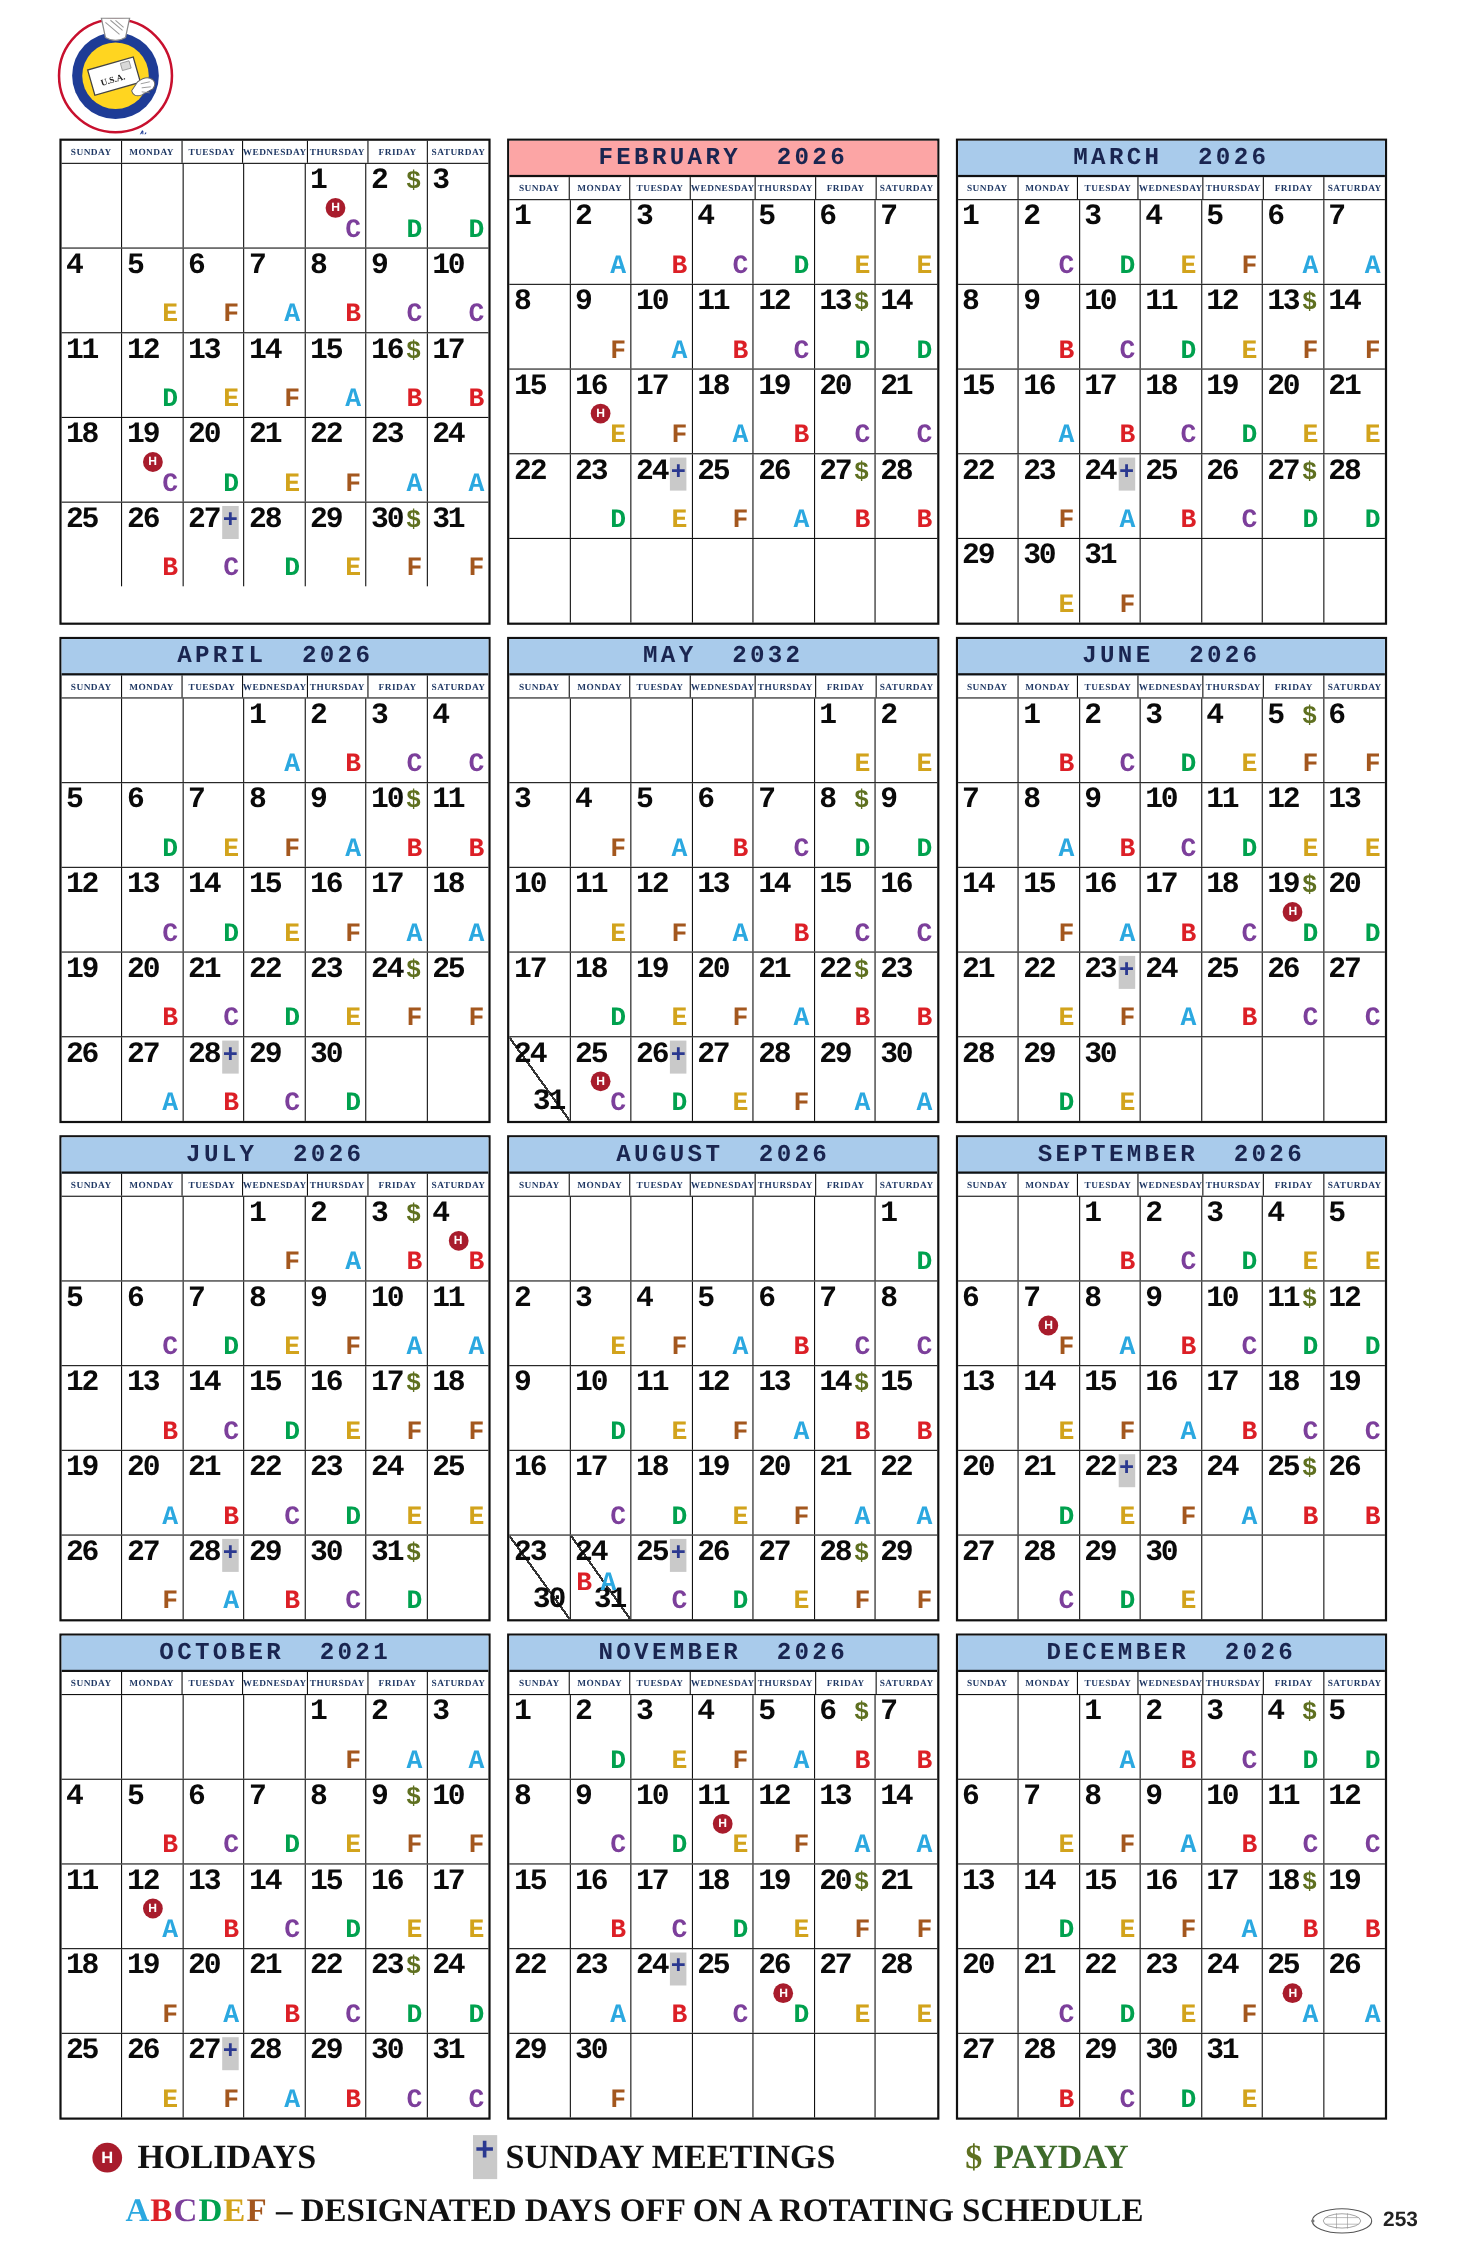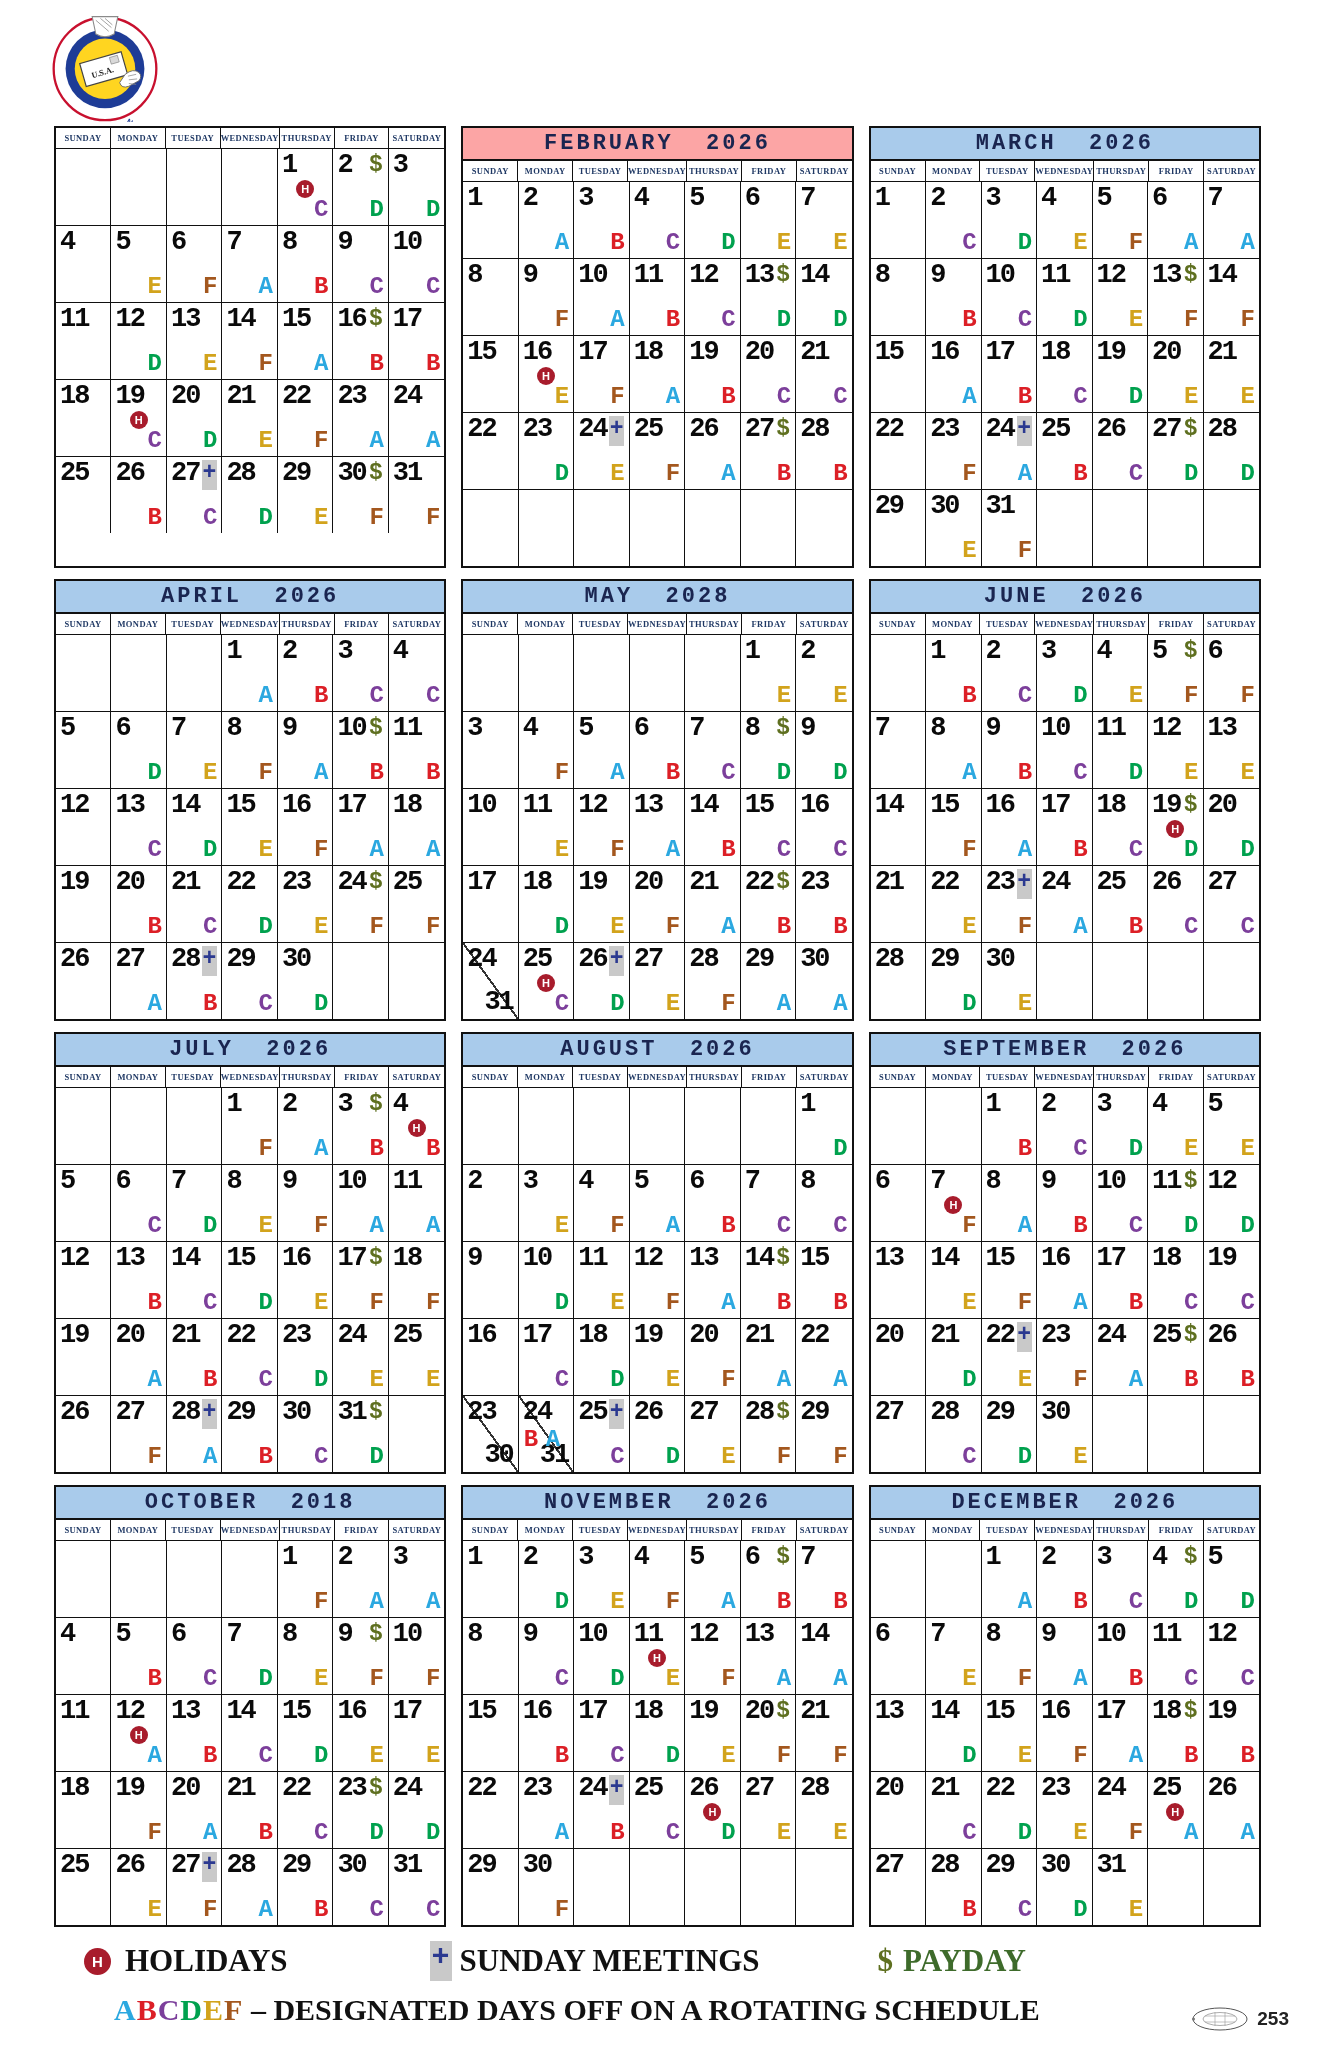--- a/index.html
+++ b/index.html
@@ -663,21 +663,21 @@
         </div>
         <div class="cell">
           <span class="d">30</span>
           <span class="l" style="color: rgb(0, 161, 78);">D</span>
         </div>
         <div class="cell"></div>
         <div class="cell"></div>
       </div>
     </div>
     <div class="month">
-      <div class="mtitle" style="background: rgb(169, 203, 235);">MAY  2028</div>
+      <div class="mtitle" style="background: rgb(169, 203, 235);">MAY  2032</div>
       <div class="dow">
         <span class="dowcell">SUNDAY</span>
         <span class="dowcell">MONDAY</span>
         <span class="dowcell">TUESDAY</span>
         <span class="dowcell">WEDNESDAY</span>
         <span class="dowcell">THURSDAY</span>
         <span class="dowcell">FRIDAY</span>
         <span class="dowcell">SATURDAY</span>
       </div>
       <div class="week">
@@ -1402,21 +1402,21 @@
         <div class="cell">
           <span class="d">30</span>
           <span class="l" style="color: rgb(210, 163, 28);">E</span>
         </div>
         <div class="cell"></div>
         <div class="cell"></div>
         <div class="cell"></div>
       </div>
     </div>
     <div class="month">
-      <div class="mtitle" style="background: rgb(169, 203, 235);">OCTOBER  2018</div>
+      <div class="mtitle" style="background: rgb(169, 203, 235);">OCTOBER  2021</div>
       <div class="dow">
         <span class="dowcell">SUNDAY</span>
         <span class="dowcell">MONDAY</span>
         <span class="dowcell">TUESDAY</span>
         <span class="dowcell">WEDNESDAY</span>
         <span class="dowcell">THURSDAY</span>
         <span class="dowcell">FRIDAY</span>
         <span class="dowcell">SATURDAY</span>
       </div>
       <div class="week">

